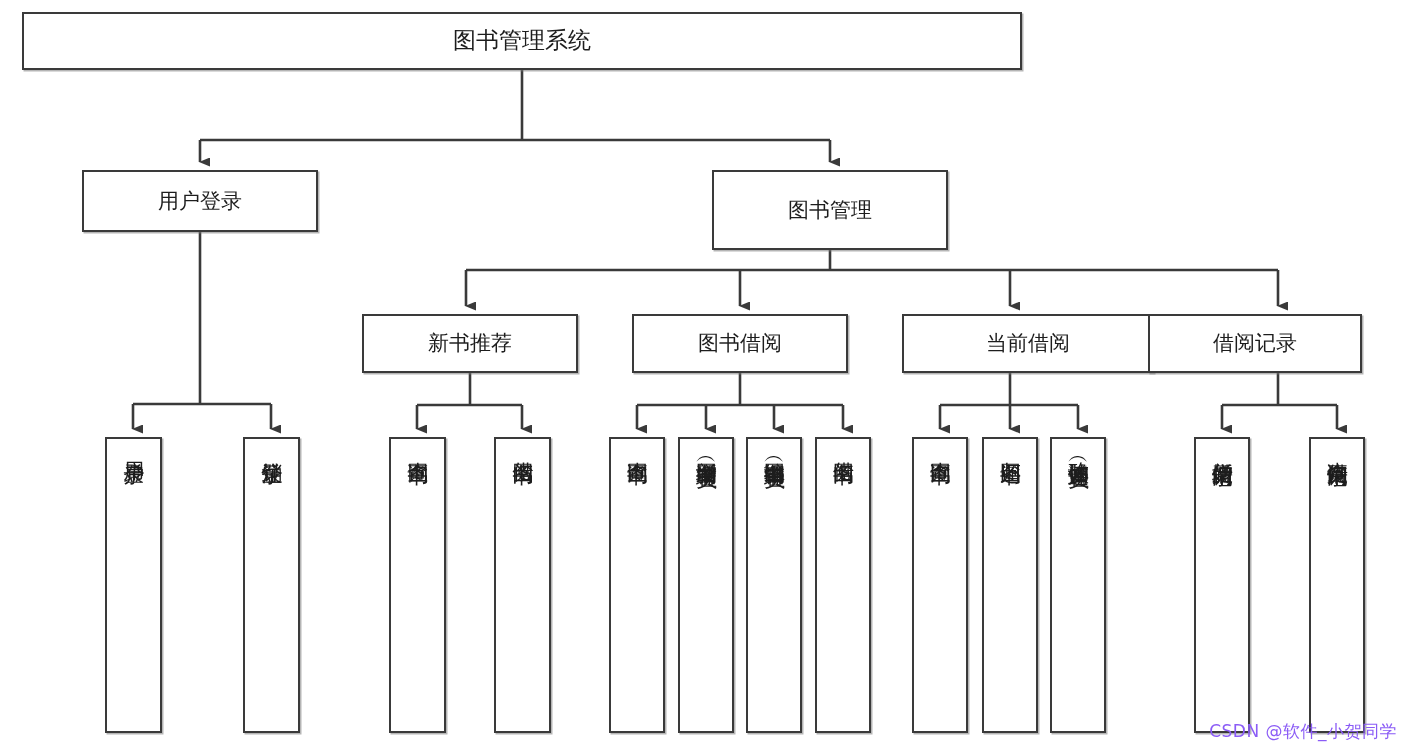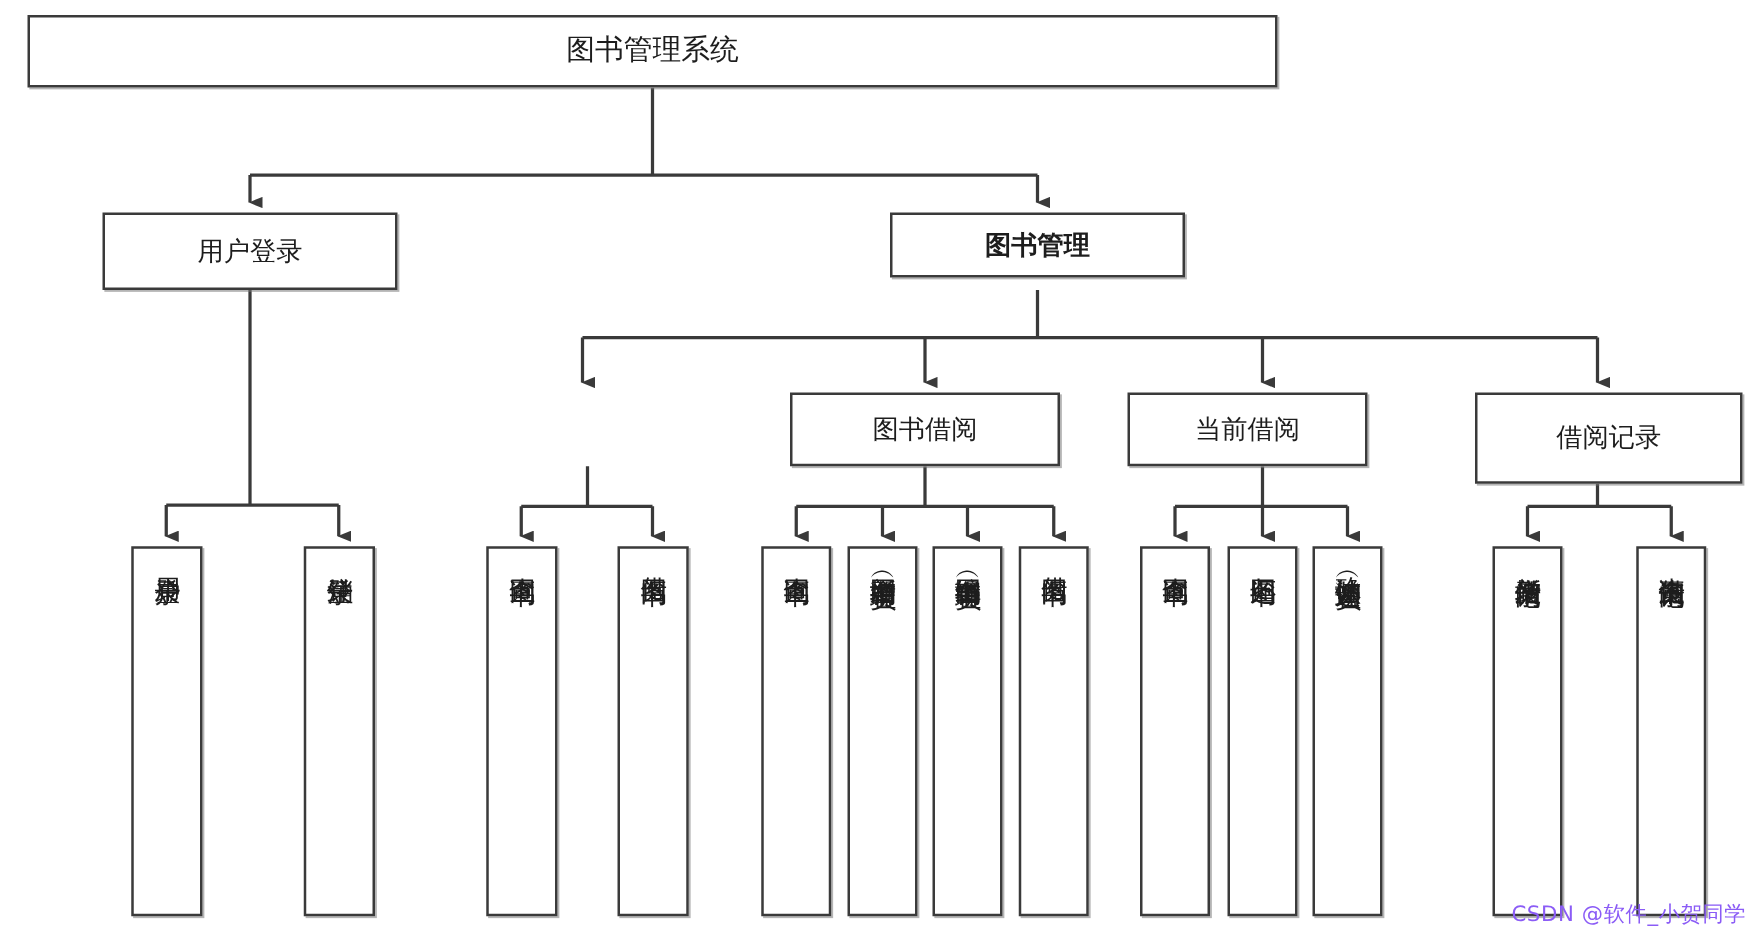--- a/index.html
+++ b/index.html
@@ -128,31 +128,34 @@
     </g>
   </svg>
 
   <div class="node horizontal" id="node-root" style="left:22px; top:12px; width:1000px; height:58px;">
     <span class="label">图书管理系统</span>
   </div>
 
   <div class="node horizontal level2" style="left:82px; top:170px; width:236px; height:62px;">
     <span class="label">用户登录</span>
   </div>
-  <div class="node horizontal level2" style="left:712px; top:170px; width:236px; height:52px;font-weight:bold;">
+  <div class="node horizontal level2" style="left:712px; top:170px; width:236px; height:80px;">
     <span class="label">图书管理</span>
   </div>
 
+  <div class="node horizontal level3" style="left:362px; top:314px; width:216px; height:59px;">
+    <span class="label">新书推荐</span>
+  </div>
   <div class="node horizontal level3" style="left:632px; top:314px; width:216px; height:59px;">
     <span class="label">图书借阅</span>
   </div>
-  <div class="node horizontal level3" style="left:902px; top:314px; width:192px; height:59px;">
+  <div class="node horizontal level3" style="left:902px; top:314px; width:252px; height:59px;">
     <span class="label">当前借阅</span>
   </div>
-  <div class="node horizontal level3" style="left:1180px; top:314px; width:214px; height:73px;">
+  <div class="node horizontal level3" style="left:1148px; top:314px; width:214px; height:59px;">
     <span class="label">借阅记录</span>
   </div>
 
   <div class="node vertical leaf" style="left:105px; top:437px; width:57px; height:296px;">
     <span class="label">用户登录</span>
   </div>
   <div class="node vertical leaf" style="left:243px; top:437px; width:57px; height:296px;">
     <span class="label">注销登录</span>
   </div>
 

